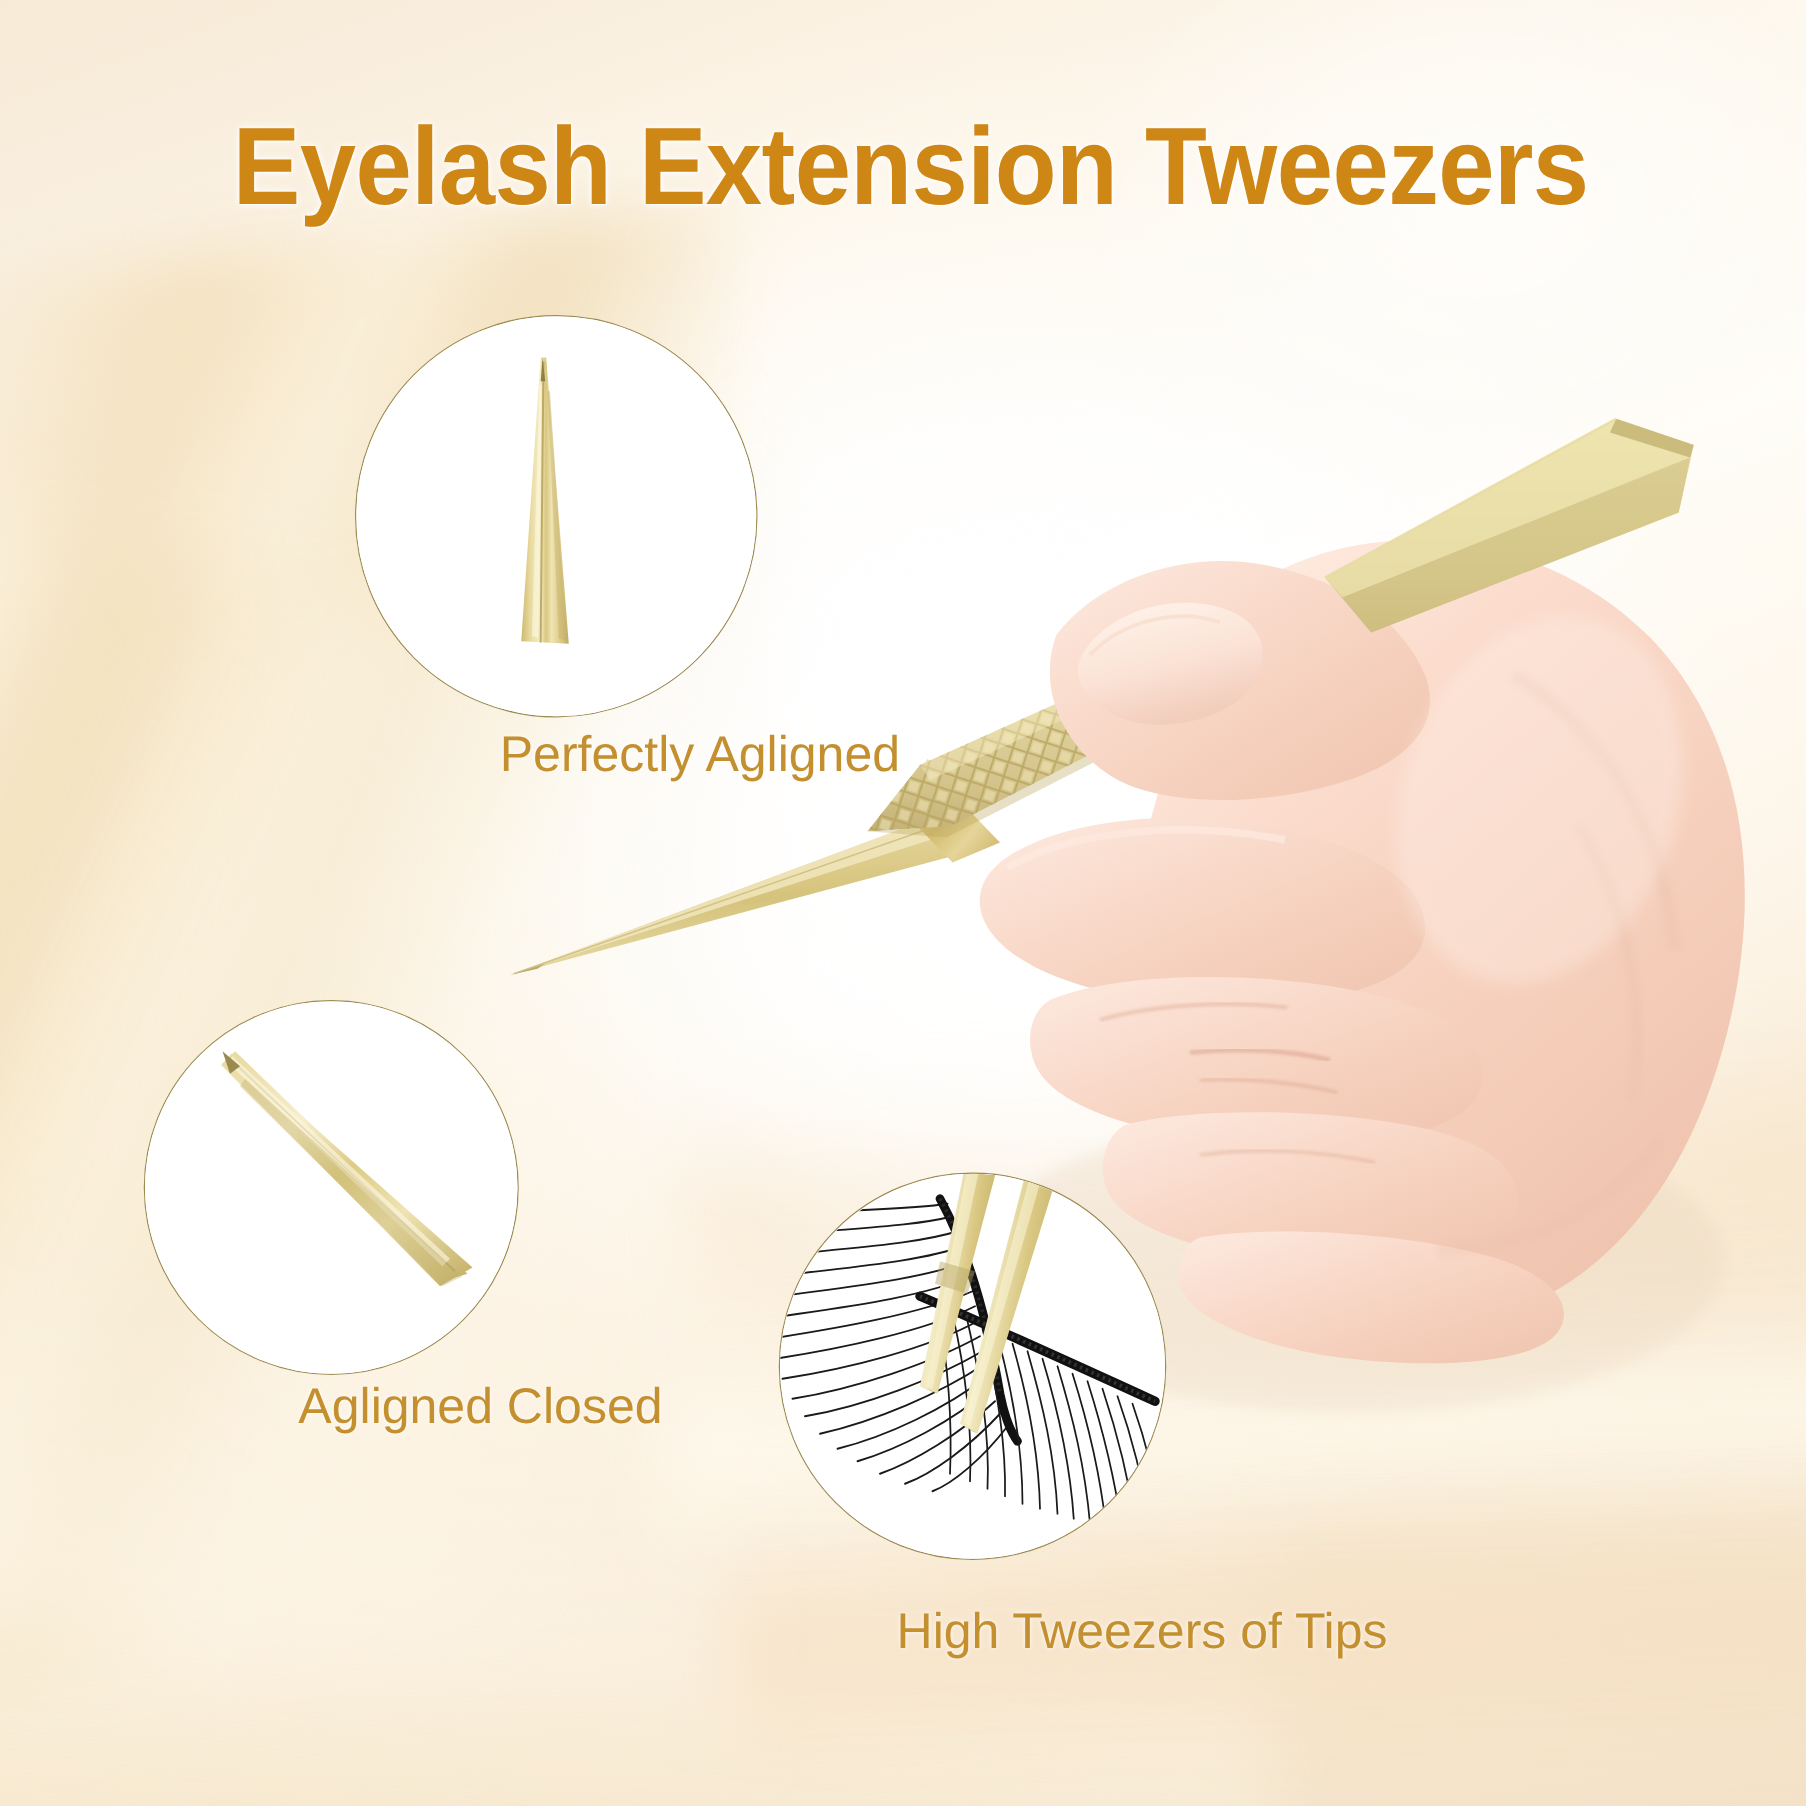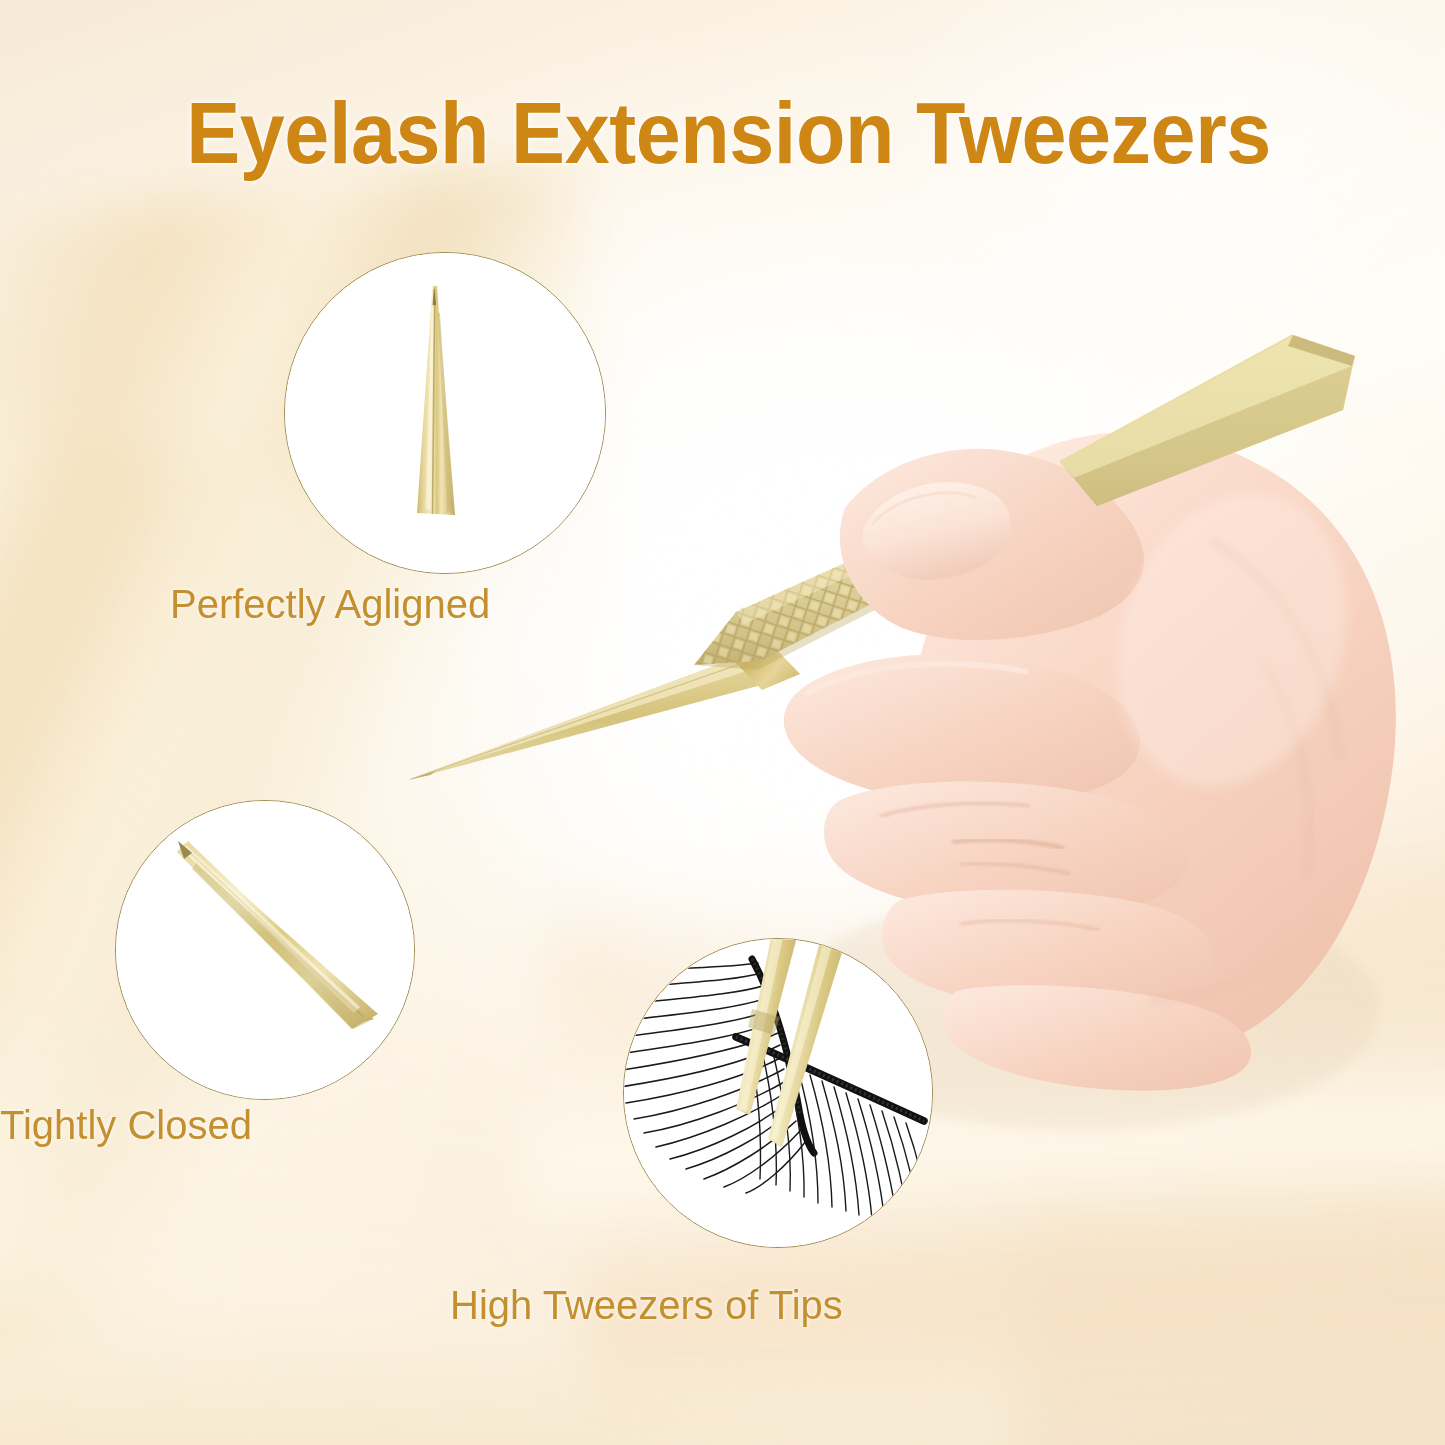--- a/index.html
+++ b/index.html
@@ -160,21 +160,21 @@
   .circle {
     position: absolute;
     border-radius: 50%;
     background: #ffffff;
     border: 1.6px solid #9c8b52;
     overflow: hidden;
     box-sizing: border-box;
   }
   .caption {
     position: absolute;
-    text-align: left;
+    text-align: right;
     font-size: 40px;
     color: #C4902F;
     font-family: "Liberation Sans", sans-serif;
     white-space: nowrap;
     text-shadow: 0 0 4px rgba(255,255,255,0.9);
   }
 
   
   #circle1 { left: 284px; top: 252px; width: 322px; height: 322px; }
   #caption1 { left: 170px; top: 582px; width: 550px; }
@@ -411,21 +411,21 @@
 
       <path d="M68 46 L248 216" stroke="#b4a05a" stroke-width="1.5" fill="none" opacity="0.85"></path>
 
       <path d="M70 44 L244 206 L238 212 L66 49 Z" fill="#fcf6de" opacity="0.65"></path>
 
       <path d="M80 62 L254 220 L238 228 L76 68 Z" fill="#c4b16b" opacity="0.4"></path>
 
       <path d="M62 40 L76 52 L68 58 Z" fill="#9a8a4f"></path>
     </svg>
   </div>
-  <div class="caption" id="caption2">Tightly Closed</div>
+  <div class="caption" id="caption2">Agligned Closed</div>
 
   <div class="circle" id="circle3">
     <svg width="310" height="310" viewBox="0 0 310 310">
       <defs>
         <linearGradient id="tipP" x1="0" y1="0" x2="1" y2="0.4">
           <stop offset="0%" stop-color="#e6d79c"></stop>
           <stop offset="40%" stop-color="#f3ebc4"></stop>
           <stop offset="70%" stop-color="#d9c782"></stop>
           <stop offset="100%" stop-color="#c2af69"></stop>
         </linearGradient>

